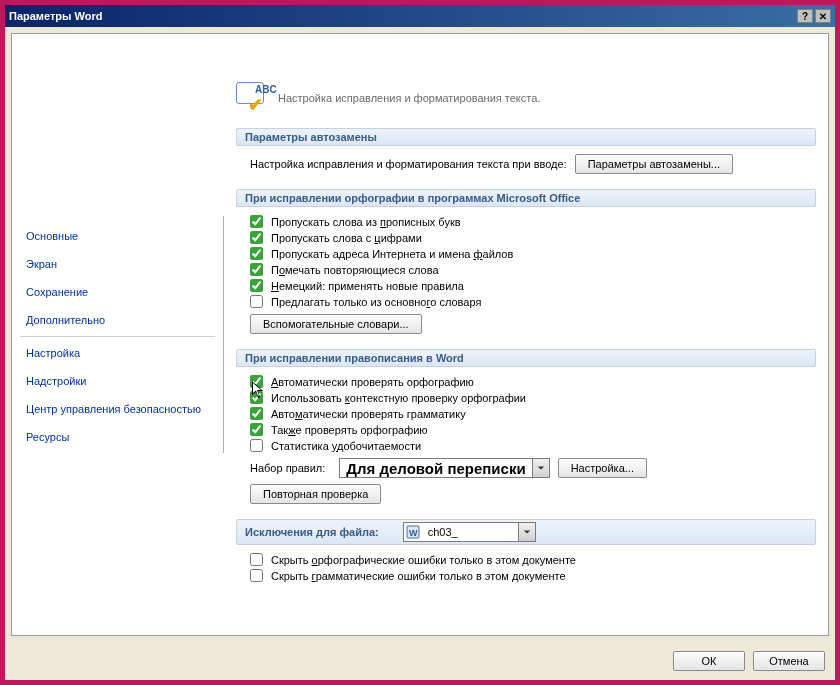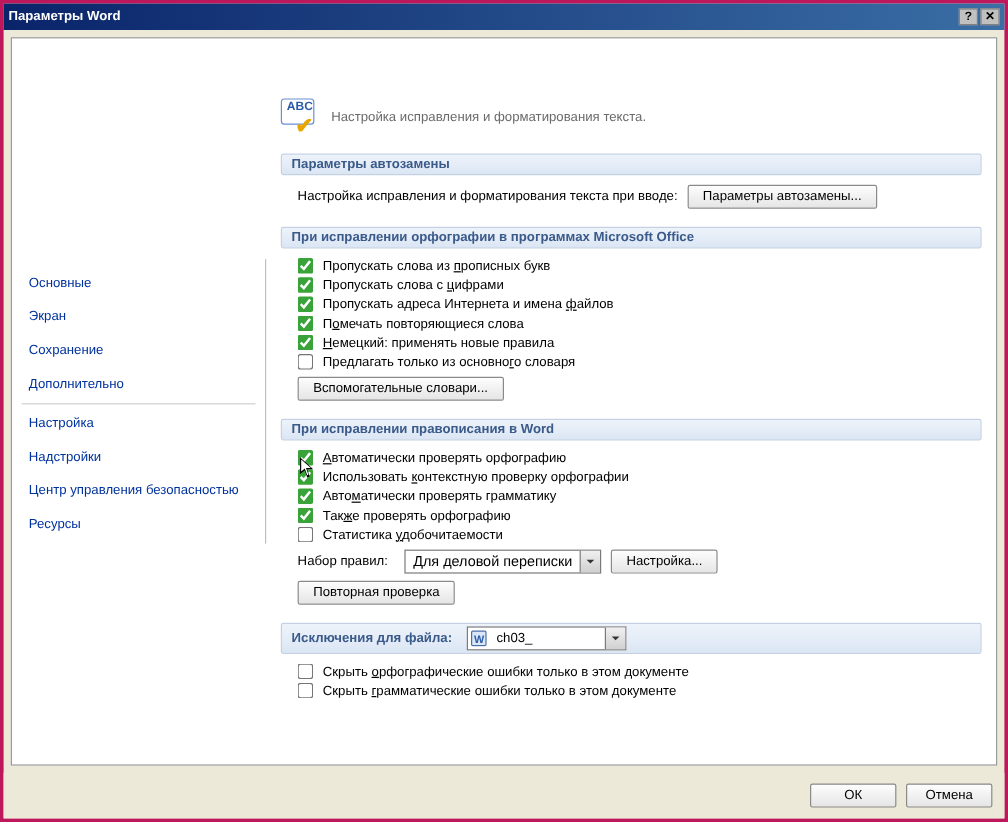--- a/index.html
+++ b/index.html
@@ -8,21 +8,21 @@
     font-family: Tahoma, Arial, sans-serif;
     font-size: 11px;
     background: #ffffff;
     width: 840px;
     height: 685px;
     overflow: hidden;
   }
   .window {
     width: 840px;
     height: 685px;
-    border: 3px solid #be185d;
+    border: 5px solid #be185d;
     background: #ece9d8;
     display: flex;
     flex-direction: column;
   }
   .titlebar {
     height: 22px;
     background: linear-gradient(to right, #0a246a, #3a6ea5);
     color: #fff;
     display: flex;
     align-items: center;
@@ -84,21 +84,21 @@
   }
   .abc-icon {
     width: 32px; height: 32px;
     position: relative;
   }
   .abc-icon .bg {
     position:absolute; left:0; top:0; width:28px; height:22px;
     background:#fff; border:1px solid #6a8fcf; border-radius:3px;
   }
   .abc-icon .txt {
-    position:absolute; left:5px; top:2px;
+    position:absolute; left:19px; top:2px;
     color:#2b5ba8; font-weight:bold; font-size:10px;
   }
   .abc-icon .check {
     position:absolute; left:12px; top:12px;
     width:18px; height:18px; color:#e8a400; font-size:18px; font-weight:bold;
   }
   .header-title {
     font-size: 11px;
     color:#6b6b6b;
   }
@@ -135,21 +135,21 @@
     accent-color: #39a339;
     margin:0;
   }
   .dropdown {
     display:inline-flex;
     align-items:center;
     border:1px solid #7b7b7b;
     background:#fff;
     height:20px;
   }
-  .dropdown .val { padding: 0 6px; min-width: 140px; font-size:12px;}
+  .dropdown .val { padding: 0 6px; min-width: 140px; font-size:15px;font-weight:bold;}
   .dropdown .arrow {
     width:17px; height:18px;
     background: linear-gradient(to bottom,#f0f0f0,#d0d0d0);
     border-left:1px solid #7b7b7b;
     display:flex; align-items:center; justify-content:center;
   }
   .dropdown .arrow svg { width:8px; height:8px; }
   .file-combo {
     display:inline-flex;
     align-items:center;
@@ -304,21 +304,21 @@
             <span>Настройка...</span>
           </button>
         </div>
         <div class="row" style="margin-top:6px;">
           <button class="btn">
             <span>Повторная проверка</span>
           </button>
         </div>
       </div>
 
-      <div class="section-header" style="display:flex;align-items:center;gap:12px;">
+      <div class="section-header" style="display:flex;align-items:center;gap:24px;">
         <span>Исключения для файла:</span>
         <div class="file-combo" style="font-weight:normal;color:#000;">
           <span class="icon">
             <svg width="14" height="14" viewBox="0 0 14 14">
                 <rect x="1" y="1" width="12" height="12" rx="1" fill="#dbe6f9" stroke="#4a6fa7"></rect>
                 <text x="3" y="11" font-size="9" fill="#2b5ba8" font-family="Arial" font-weight="bold">W</text>
               </svg>
           </span>
           <span class="val">ch03_</span>
           <span class="arrow">

